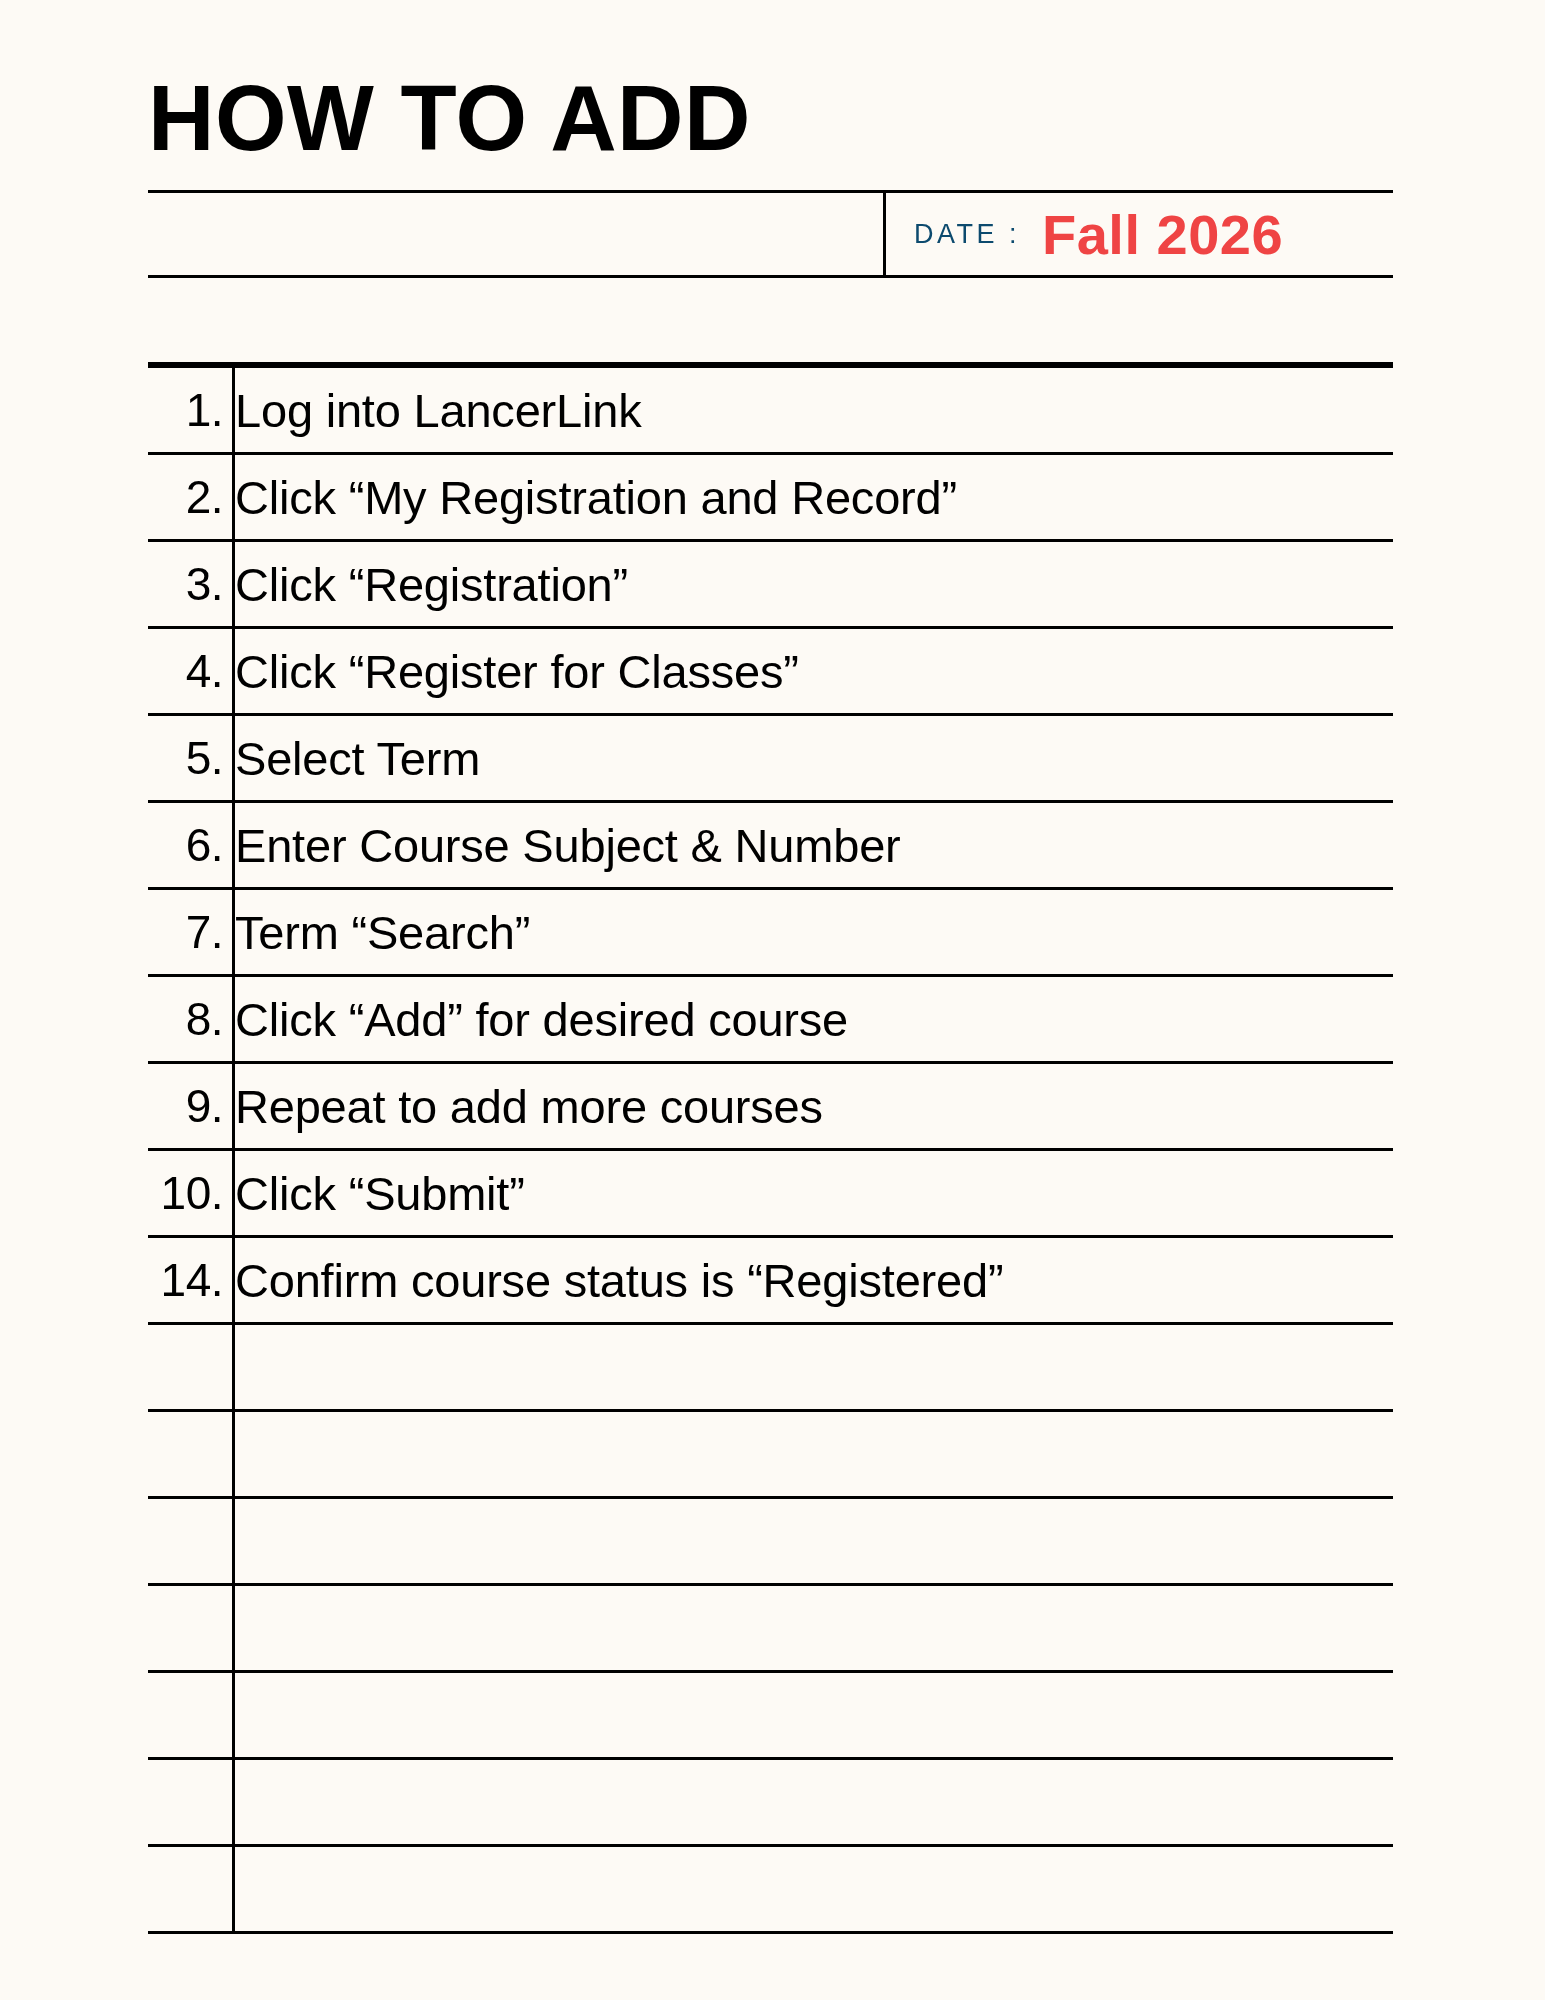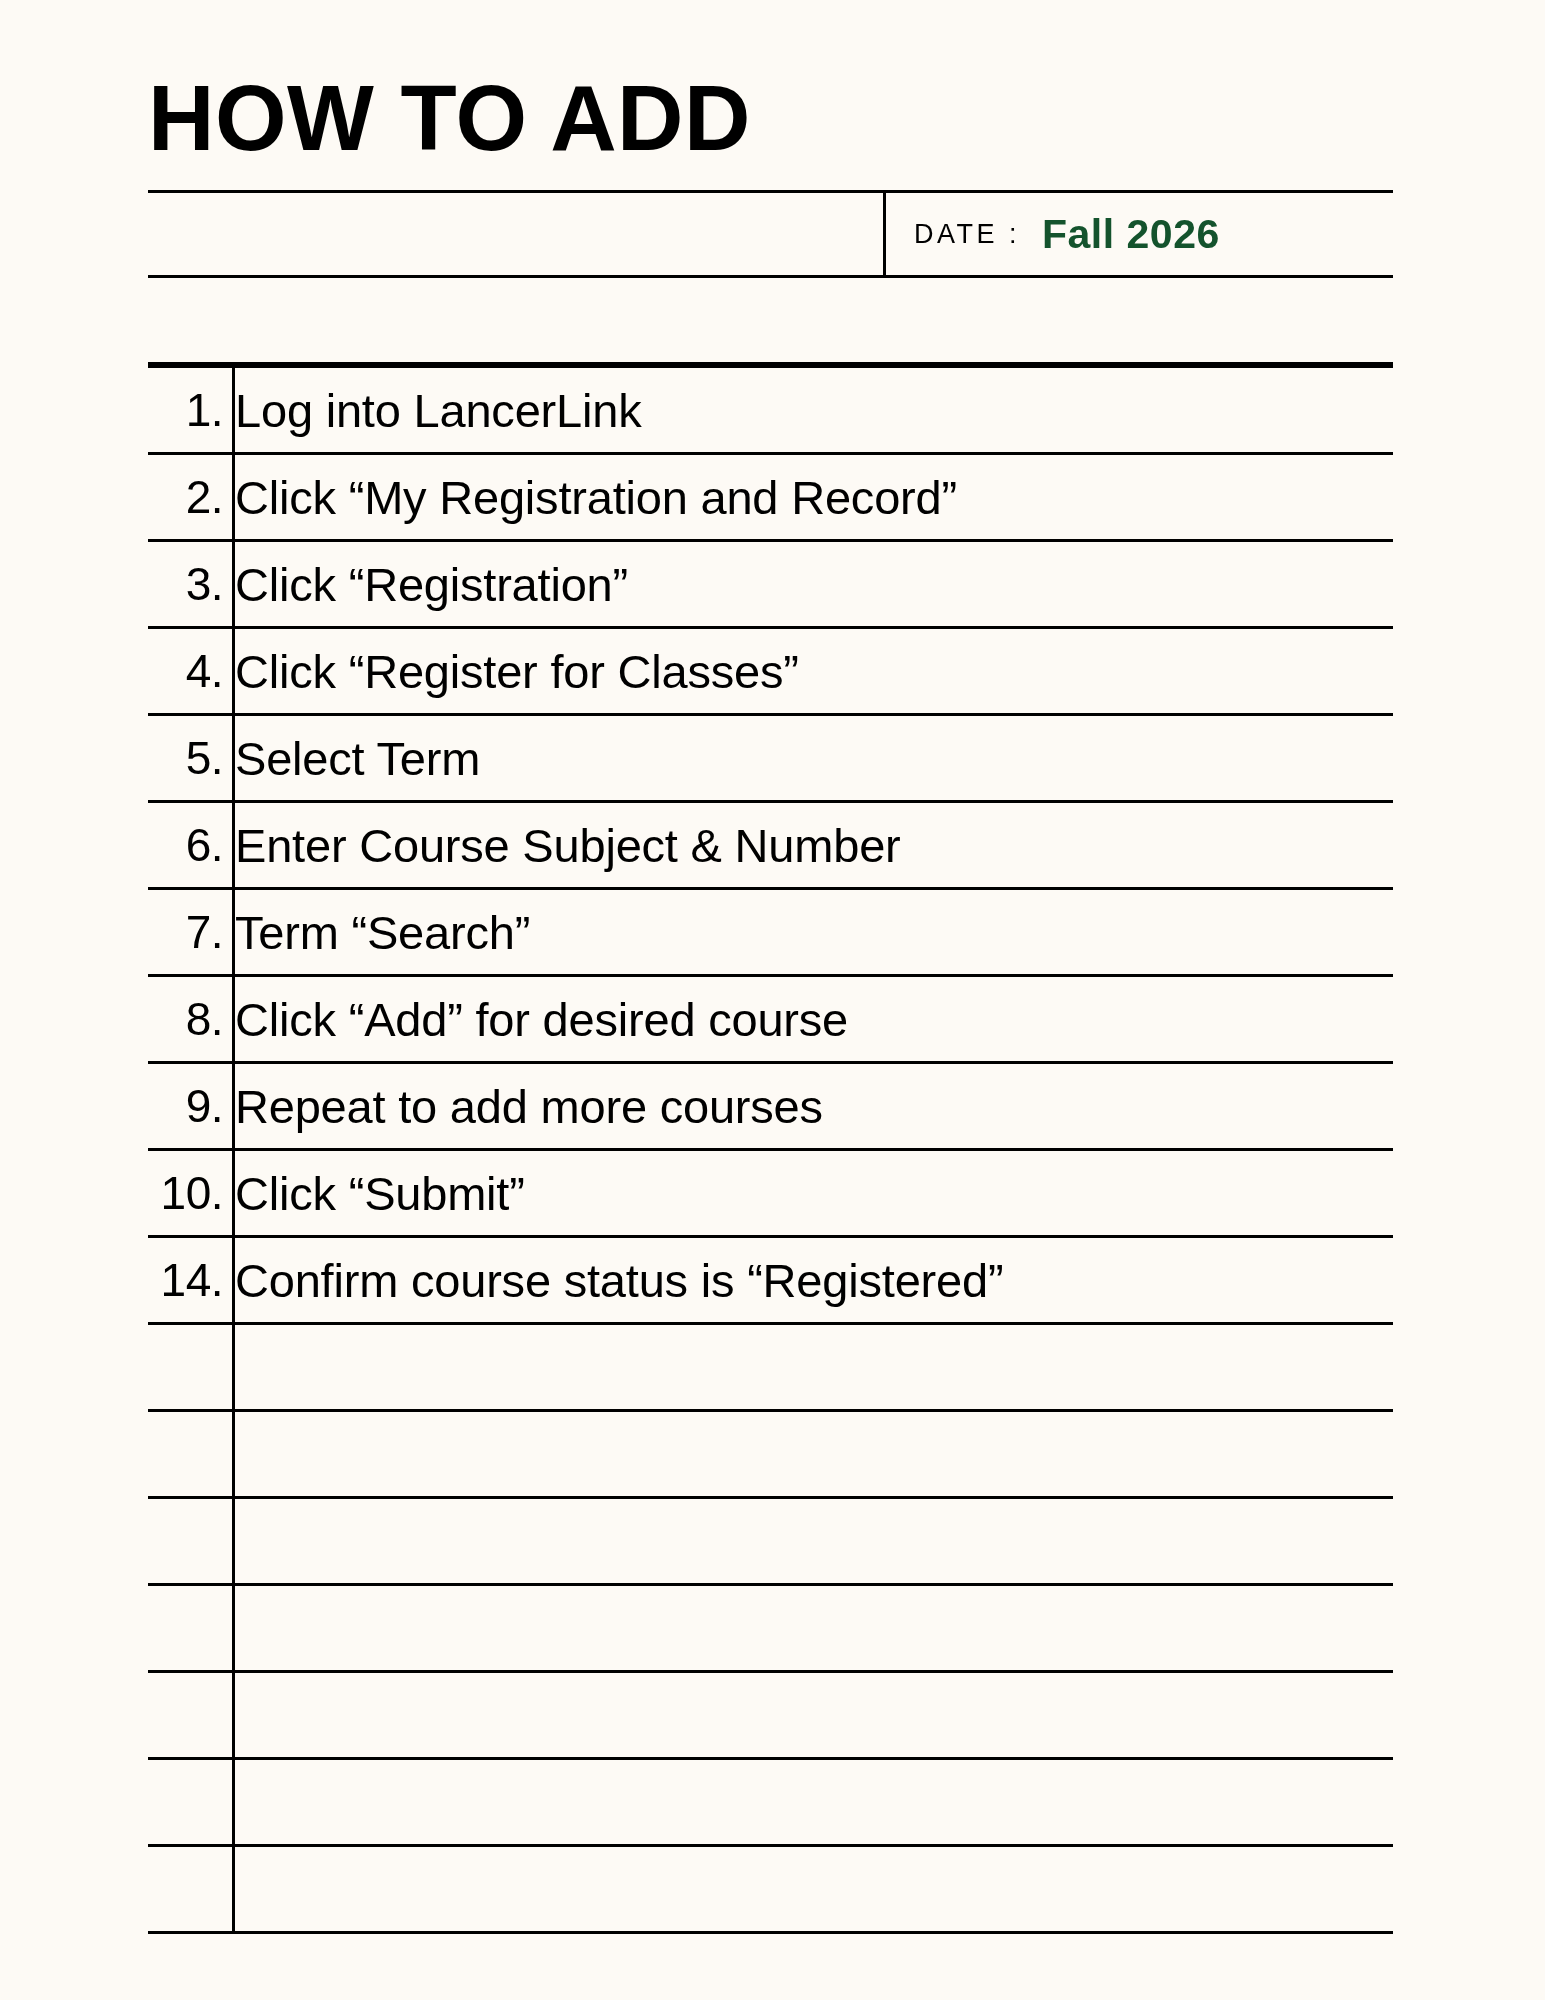--- a/index.html
+++ b/index.html
@@ -71,30 +71,30 @@
     display: flex;
     align-items: center;
     padding-left: 28px;
     box-sizing: border-box;
   }
   .date-label {
     font-family: "Liberation Sans", sans-serif;
     font-size: 27px;
     font-weight: 400;
     letter-spacing: 3.5px;
-    color: #000000;
+    color: #0c4a6e;
     white-space: nowrap;
   }
   .date-value {
     font-family: "Liberation Sans", sans-serif;
-    font-size: 41px;
+    font-size: 56px;
     font-weight: 700;
     letter-spacing: 0.5px;
     margin-left: 22px;
-    color: #14532d;
+    color: #ef4444;
     white-space: nowrap;
   }
   .hdr-rule-bottom {
     height: 0;
     border-top: 3px solid #000;
   }
 
   
   .table-wrap {
     position: absolute;

